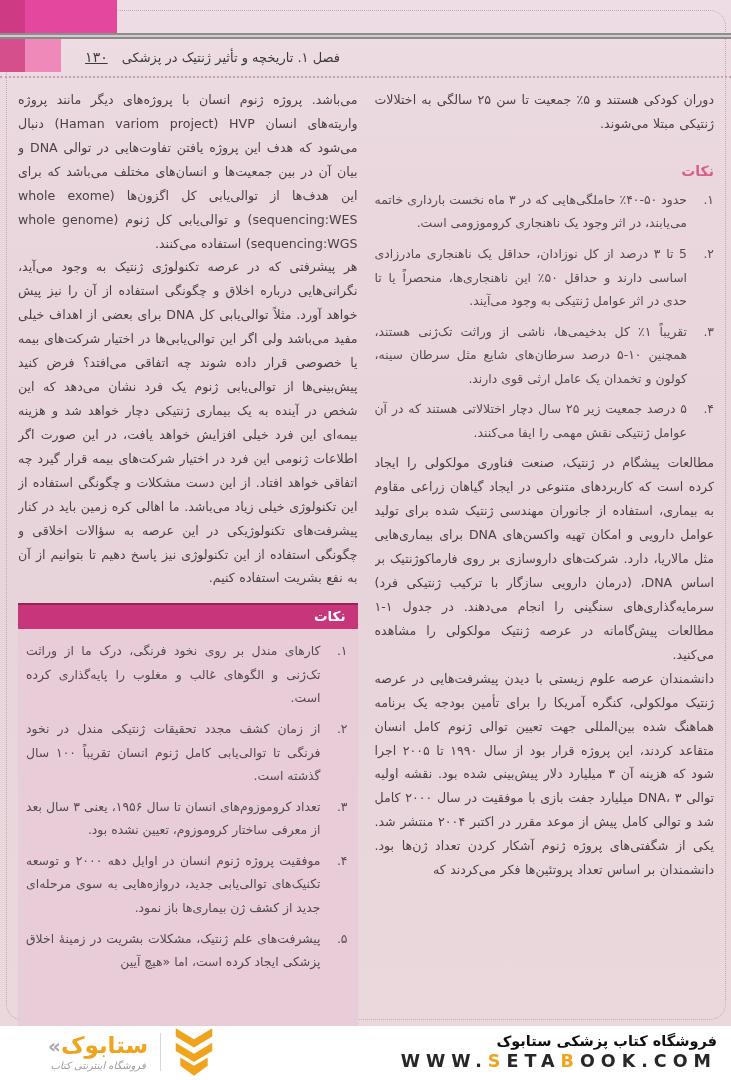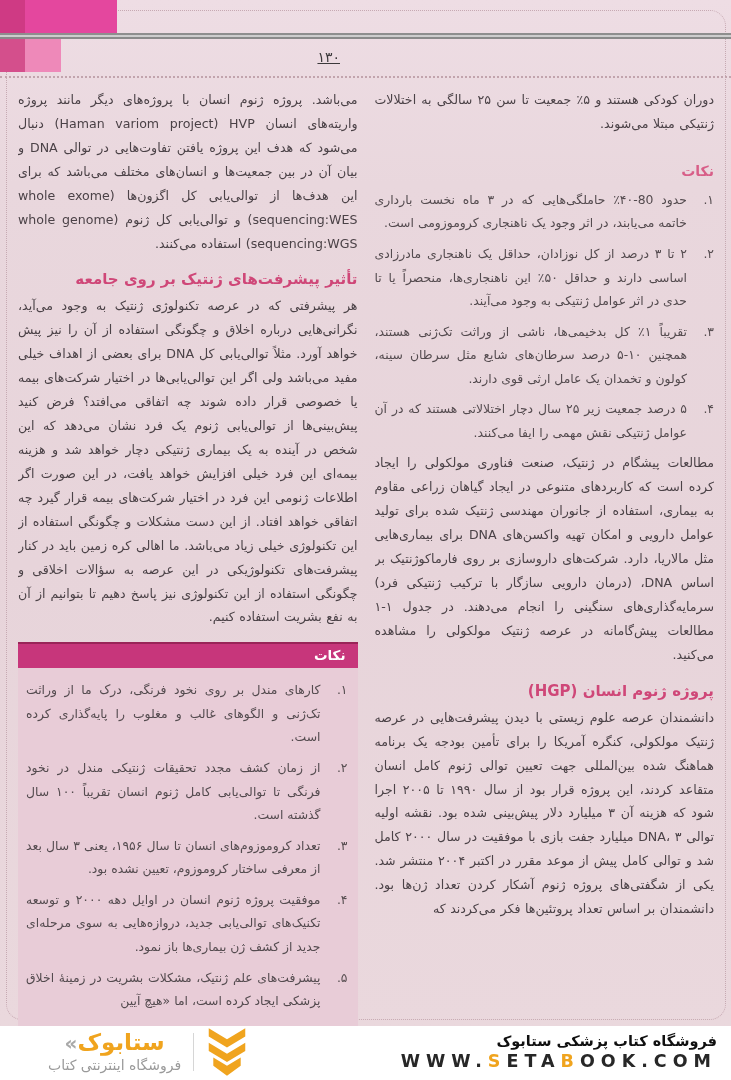--- a/index.html
+++ b/index.html
@@ -52,21 +52,21 @@
   .footer { position:absolute; left:0; bottom:0; width:731px; height:54px; background:#fff;
             display:flex; align-items:center; justify-content:space-between;
             padding:2px 14px 4px 48px; }
   .logo { display:flex; align-items:center; gap:12px; }
   .logo-textblock { display:flex; flex-direction:column; align-items:center; }
   .logo-name-row { display:flex; align-items:flex-start; }
   .guillemet { color:#a9a9a9; font-size:20px; font-weight:bold; line-height:1;
                margin-top:2px; }
   .logo-name { direction:rtl; color:#f0a41e; font-size:23px; font-weight:bold;
                line-height:1; letter-spacing:1px; }
-  .logo-tagline { direction:rtl; color:#9a9a9a; font-size:14px; margin-top:3px; }
+  .logo-tagline { direction:rtl; color:#9a9a9a; font-size:10px; margin-top:3px;font-style:italic; }
   .logo-divider { width:1px; height:38px; background:#d6d6d6; }
   .chevrons { display:block; }
   .footer-text { text-align:right; }
   .store-name { direction:rtl; color:#101010; font-size:14.5px; font-weight:bold; }
   .website { margin-top:2px; font-size:17.5px; font-weight:bold; letter-spacing:6px;
              color:#272727; white-space:nowrap; }
   .wseg[data-c="accent"] { color:#f0a41e; }
   .wseg[data-c="dark"]   { color:#272727; }
 </style>
 </head>
@@ -76,59 +76,58 @@
 
   <div class="paper">
     <div class="frame"></div>
 
     <div class="blk blk-top-edge"></div>
     <div class="blk blk-top-main"></div>
     <div class="hdr-rule"></div>
     <div class="blk blk-bot-edge"></div>
     <div class="blk blk-bot-main"></div>
     <div class="hdr-title">
+      <span>فصل ۱. تاریخچه و تأثیر ژنتیک در پزشکی</span>
       <span class="pgnum">۱۳۰</span>
     </div>
     <div class="hdr-dotted"></div>
 
     <div class="columns">
 
       <div class="col">
         <p class="body-text">دوران کودکی هستند و ۵٪ جمعیت تا سن ۲۵ سالگی به اختلالات ژنتیکی مبتلا می‌شوند.</p>
         <div class="notes-heading">نکات</div>
         <div>
 
             <div class="note-item">
               <span class="note-num">۱.</span>
-              <span class="note-text">حدود 80-۴۰٪ حاملگی‌هایی که در ۳ ماه نخست بارداری خاتمه می‌یابند، در اثر وجود یک ناهنجاری کروموزومی است.</span>
+              <span class="note-text">حدود ۵۰-۴۰٪ حاملگی‌هایی که در ۳ ماه نخست بارداری خاتمه می‌یابند، در اثر وجود یک ناهنجاری کروموزومی است.</span>
             </div>
 
             <div class="note-item">
               <span class="note-num">۲.</span>
-              <span class="note-text">۲ تا ۳ درصد از کل نوزادان، حداقل یک ناهنجاری مادرزادی اساسی دارند و حداقل ۵۰٪ این ناهنجاری‌ها، منحصراً یا تا حدی در اثر عوامل ژنتیکی به وجود می‌آیند.</span>
+              <span class="note-text">5 تا ۳ درصد از کل نوزادان، حداقل یک ناهنجاری مادرزادی اساسی دارند و حداقل ۵۰٪ این ناهنجاری‌ها، منحصراً یا تا حدی در اثر عوامل ژنتیکی به وجود می‌آیند.</span>
             </div>
 
             <div class="note-item">
               <span class="note-num">۳.</span>
               <span class="note-text">تقریباً ۱٪ کل بدخیمی‌ها، ناشی از وراثت تک‌ژنی هستند، همچنین ۱۰-۵ درصد سرطان‌های شایع مثل سرطان سینه، کولون و تخمدان یک عامل ارثی قوی دارند.</span>
             </div>
 
             <div class="note-item">
               <span class="note-num">۴.</span>
               <span class="note-text">۵ درصد جمعیت زیر ۲۵ سال دچار اختلالاتی هستند که در آن عوامل ژنتیکی نقش مهمی را ایفا می‌کنند.</span>
             </div>
           </div>
         <p class="body-text">مطالعات پیشگام در ژنتیک، صنعت فناوری مولکولی را ایجاد کرده است که کاربردهای متنوعی در ایجاد گیاهان زراعی مقاوم به بیماری، استفاده از جانوران مهندسی ژنتیک شده برای تولید عوامل دارویی و امکان تهیه واکسن‌های DNA برای بیماری‌هایی مثل مالاریا، دارد. شرکت‌های داروسازی بر روی فارماکوژنتیک بر اساس DNA، (درمان دارویی سازگار با ترکیب ژنتیکی فرد) سرمایه‌گذاری‌های سنگینی را انجام می‌دهند. در جدول ۱-۱ مطالعات پیش‌گامانه در عرصه ژنتیک مولکولی را مشاهده می‌کنید.</p>
-        <h2 class="section-heading">پروژه ژنوم انسان (HGP)</h2>
         <p class="body-text">دانشمندان عرصه علوم زیستی با دیدن پیشرفت‌هایی در عرصه ژنتیک مولکولی، کنگره آمریکا را برای تأمین بودجه یک برنامه هماهنگ شده بین‌المللی جهت تعیین توالی ژنوم کامل انسان متقاعد کردند، این پروژه قرار بود از سال ۱۹۹۰ تا ۲۰۰۵ اجرا شود که هزینه آن ۳ میلیارد دلار پیش‌بینی شده بود. نقشه اولیه توالی DNA، ۳ میلیارد جفت بازی با موفقیت در سال ۲۰۰۰ کامل شد و توالی کامل پیش از موعد مقرر در اکتبر ۲۰۰۴ منتشر شد. یکی از شگفتی‌های پروژه ژنوم آشکار کردن تعداد ژن‌ها بود. دانشمندان بر اساس تعداد پروتئین‌ها فکر می‌کردند که</p>
       </div>
 
       <div class="col">
         <p class="body-text">می‌باشد. پروژه ژنوم انسان با پروژه‌های دیگر مانند پروژه واریته‌های انسان HVP‏ (Haman variom project) دنبال می‌شود که هدف این پروژه یافتن تفاوت‌هایی در توالی DNA و بیان آن در بین جمعیت‌ها و انسان‌های مختلف می‌باشد که برای این هدف‌ها از توالی‌یابی کل اگزون‌ها (whole exome sequencing:WES) و توالی‌یابی کل ژنوم (whole genome sequencing:WGS) استفاده می‌کنند.</p>
-        <h2 class="section-heading">تأثیر پیشرفت‌های ژنتیک بر روی جامعه</h2>
         <p class="body-text">هر پیشرفتی که در عرصه تکنولوژی ژنتیک به وجود می‌آید، نگرانی‌هایی درباره اخلاق و چگونگی استفاده از آن را نیز پیش خواهد آورد. مثلاً توالی‌یابی کل DNA برای بعضی از اهداف خیلی مفید می‌باشد ولی اگر این توالی‌یابی‌ها در اختیار شرکت‌های بیمه یا خصوصی قرار داده شوند چه اتفاقی می‌افتد؟ فرض کنید پیش‌بینی‌ها از توالی‌یابی ژنوم یک فرد نشان می‌دهد که این شخص در آینده به یک بیماری ژنتیکی دچار خواهد شد و هزینه بیمه‌ای این فرد خیلی افزایش خواهد یافت، در این صورت اگر اطلاعات ژنومی این فرد در اختیار شرکت‌های بیمه قرار گیرد چه اتفاقی خواهد افتاد. از این دست مشکلات و چگونگی استفاده از این تکنولوژی خیلی زیاد می‌باشد. ما اهالی کره زمین باید در کنار پیشرفت‌های تکنولوژیکی در این عرصه به سؤالات اخلاقی و چگونگی استفاده از این تکنولوژی نیز پاسخ دهیم تا بتوانیم از آن به نفع بشریت استفاده کنیم.</p>
         <div class="notes-banner">نکات</div>
         <div class="notes-box">
           <div>
 
               <div class="note-item">
                 <span class="note-num">۱.</span>
                 <span class="note-text">کارهای مندل بر روی نخود فرنگی، درک ما از وراثت تک‌ژنی و الگوهای غالب و مغلوب را پایه‌گذاری کرده است.</span>
               </div>
 

